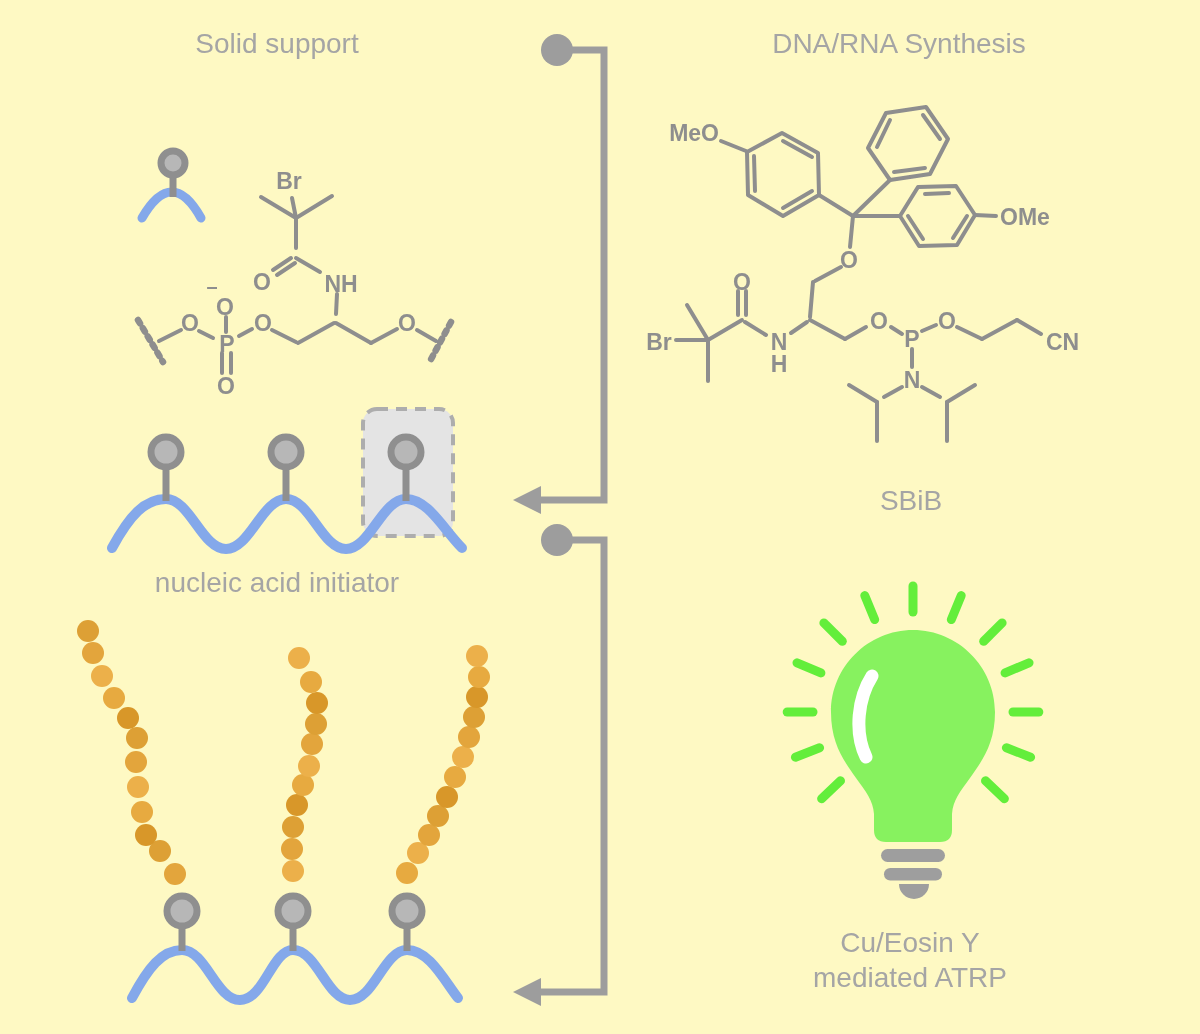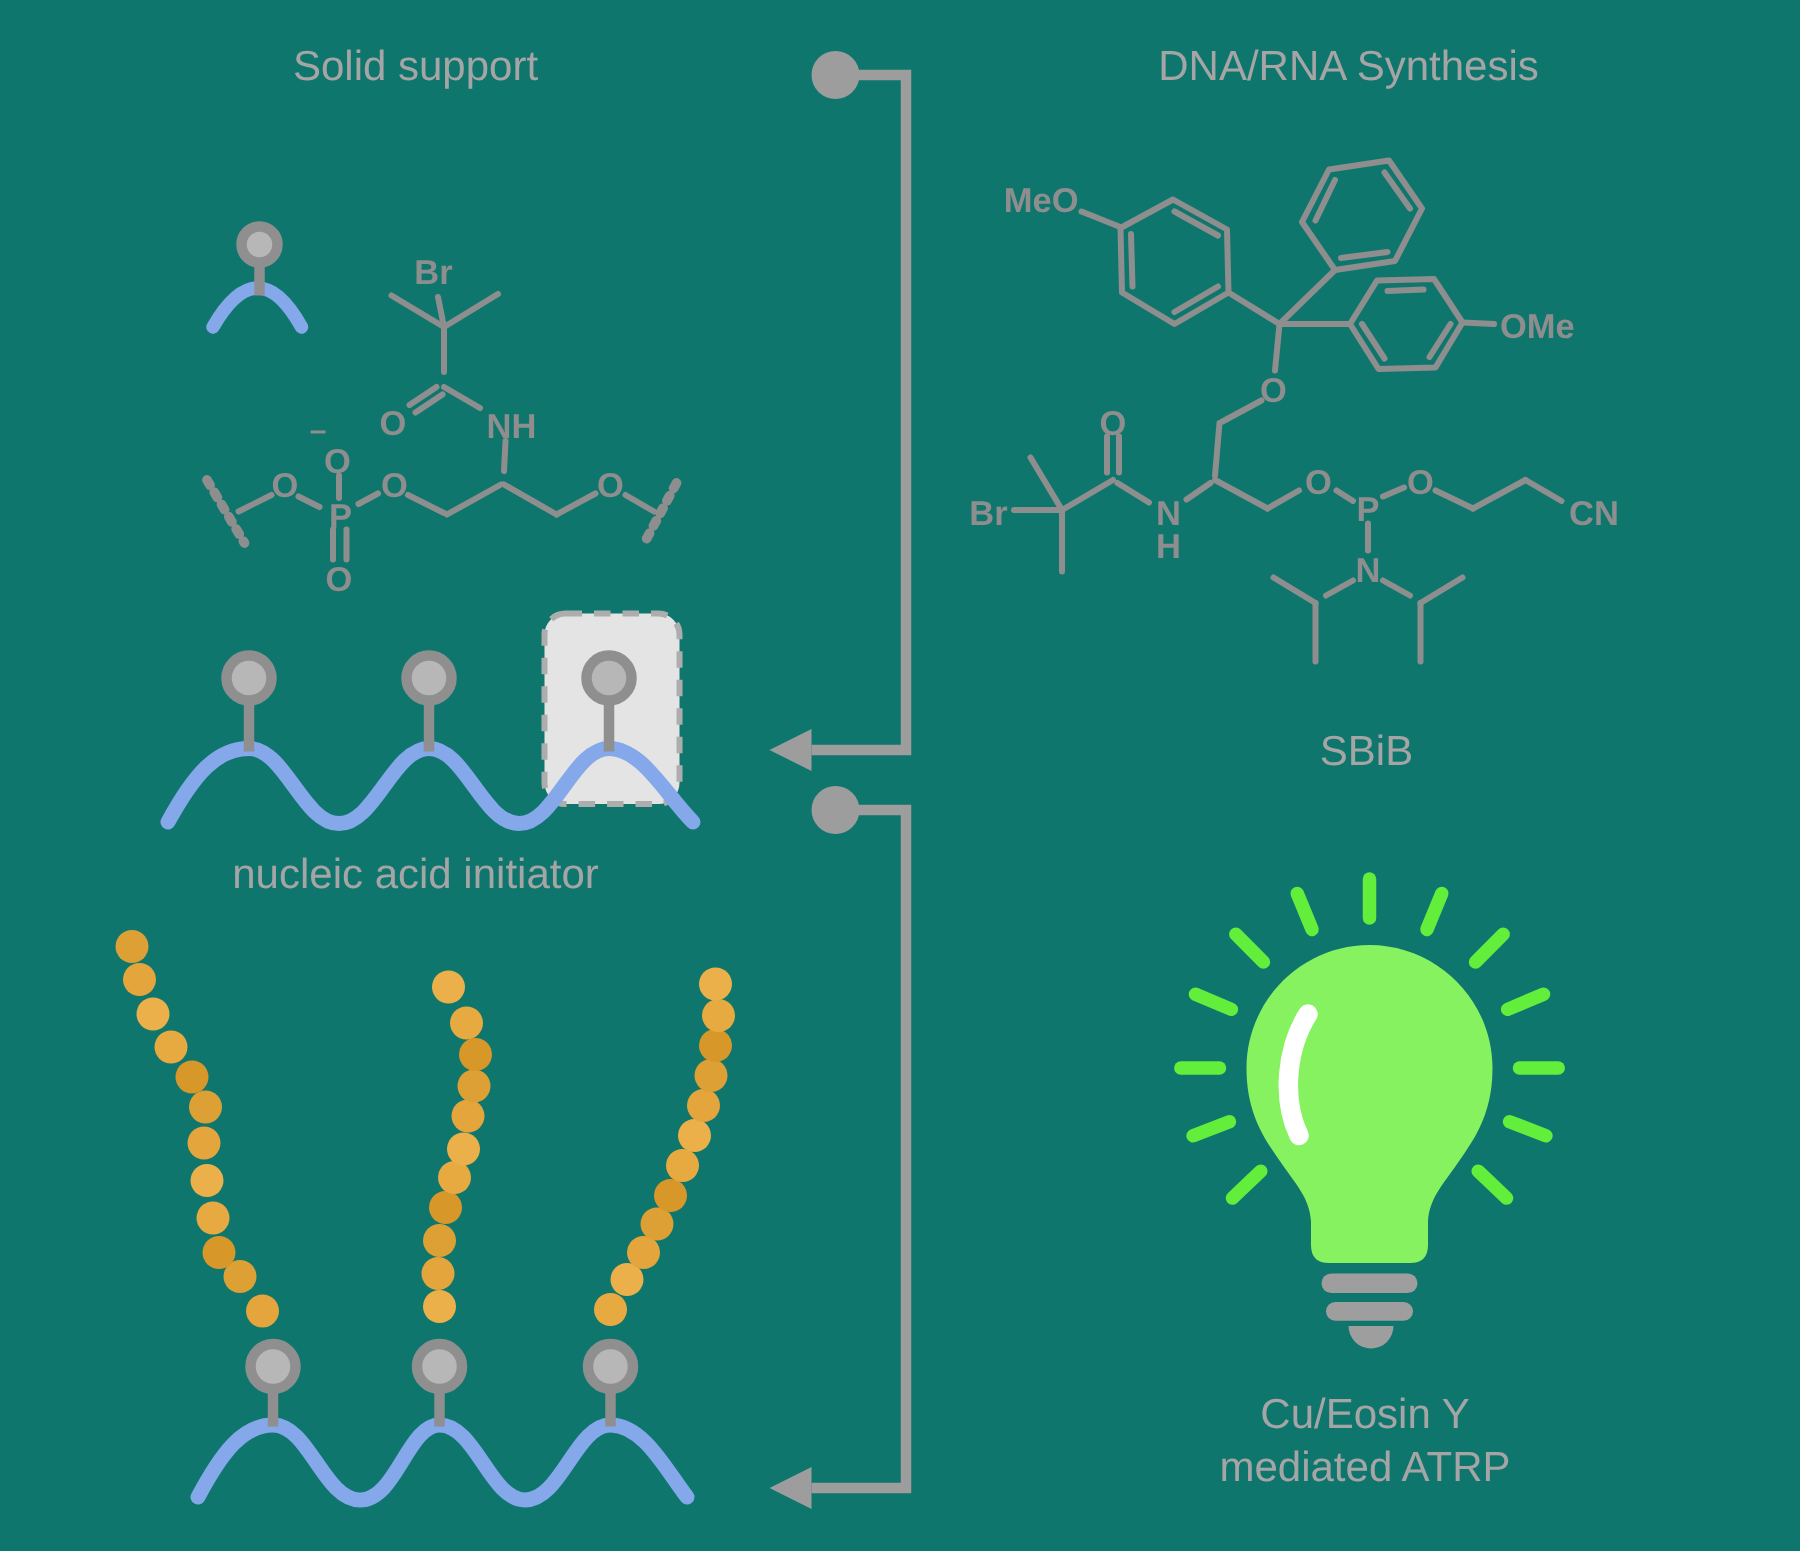--- a/index.html
+++ b/index.html
@@ -1,16 +1,16 @@
 <!DOCTYPE html>
 <html style="--blue: #84A8EA; --gray-struct: #8E8E8E; --gray-text: #A5A5A5; --gray-arrow: #9D9D9D; --bead-fill: #B7B7B7; --bead-ring: #8F8F8F; --bulb-green: #87F25F; --ray-green: #63EE3B; --base-gray: #9E9E9E; --box-fill: #E4E4E4; --box-border: #ADADAD;"><head>
 <meta charset="utf-8">
 <style>
   html,body{margin:0;padding:0;background:#ffffff;}
-  .stage{position:relative;width:1200px;height:1034px;background:#0f766e;overflow:hidden;
+  .stage{position:relative;width:1200px;height:1034px;background:#fef9c3;overflow:hidden;
          font-family:"Liberation Sans", sans-serif;}
   svg{display:block;}
   text{font-family:"Liberation Sans", sans-serif;}
   .title{font-size:28px;fill:var(--gray-text);text-anchor:middle;font-weight:400;}
   .caption{font-size:28px;fill:var(--gray-text);text-anchor:middle;}
   .atom{font-size:23px;font-weight:700;fill:var(--gray-struct);text-anchor:middle;}
   .atom-start{font-size:23px;font-weight:700;fill:var(--gray-struct);text-anchor:start;}
   .atom-end{font-size:23px;font-weight:700;fill:var(--gray-struct);text-anchor:end;}
   .charge{font-size:20px;font-weight:700;fill:var(--gray-struct);text-anchor:middle;}
   .bond{stroke:var(--gray-struct);stroke-width:4;stroke-linecap:round;fill:none;}

